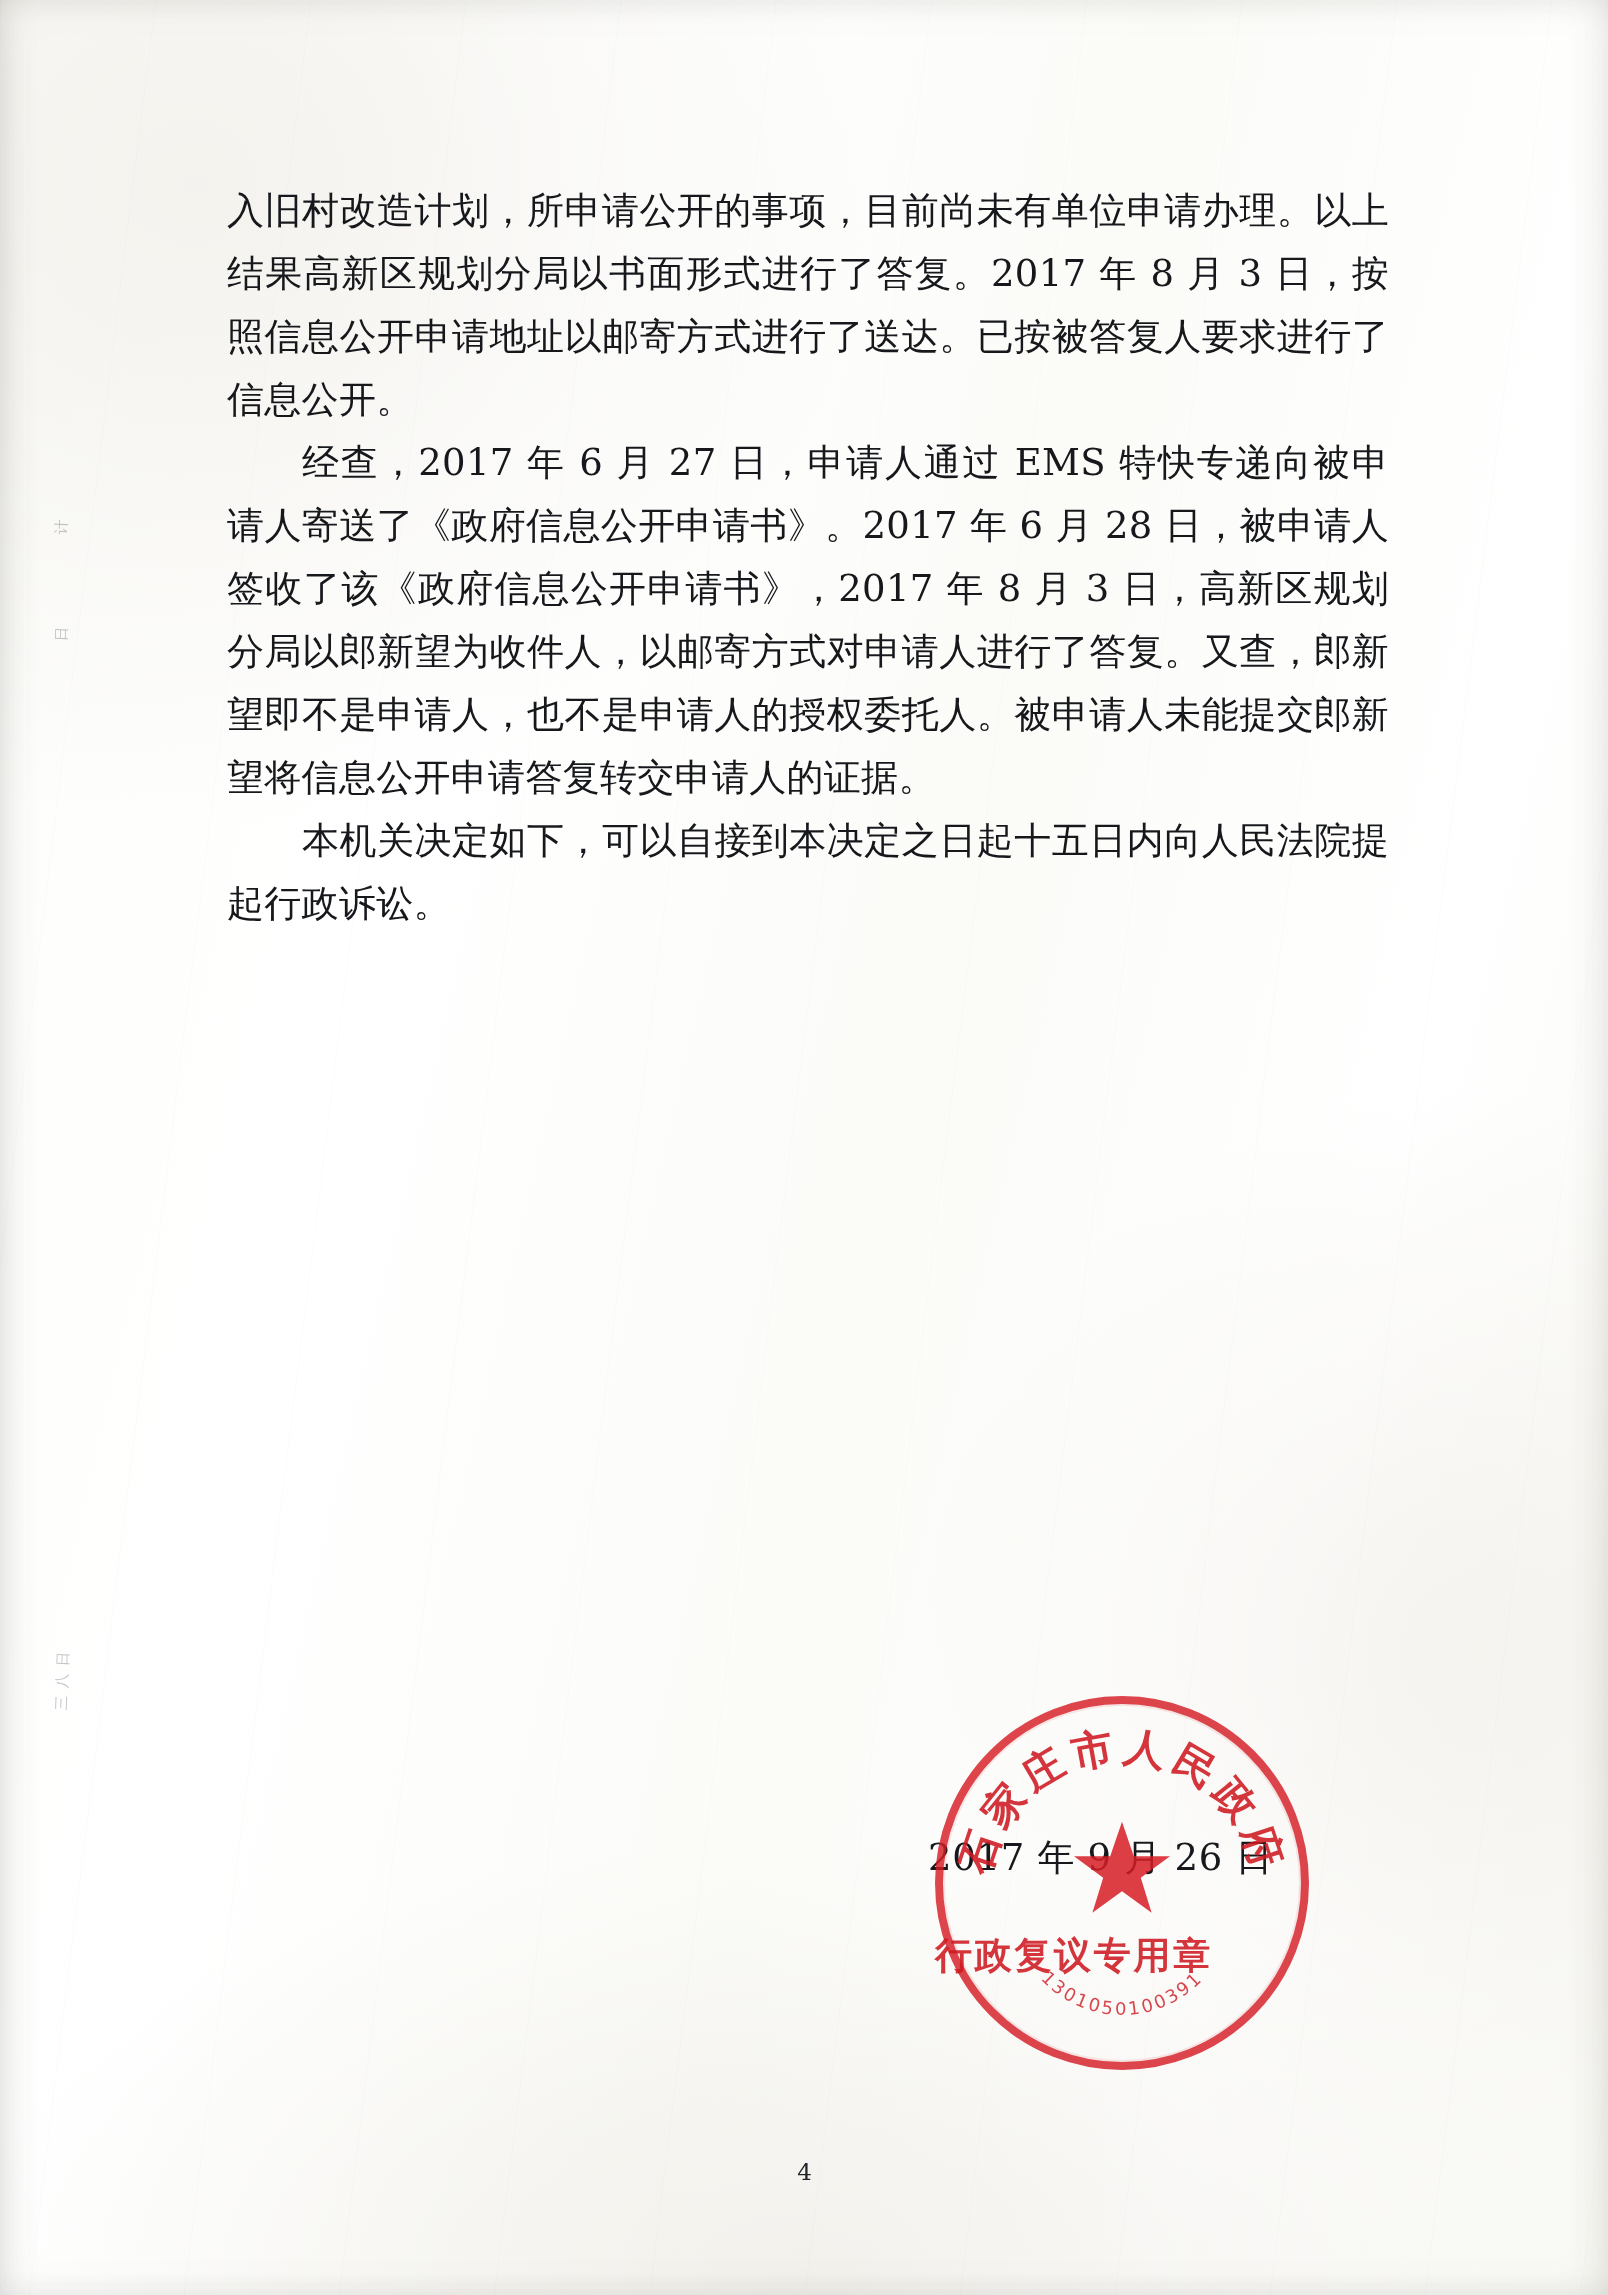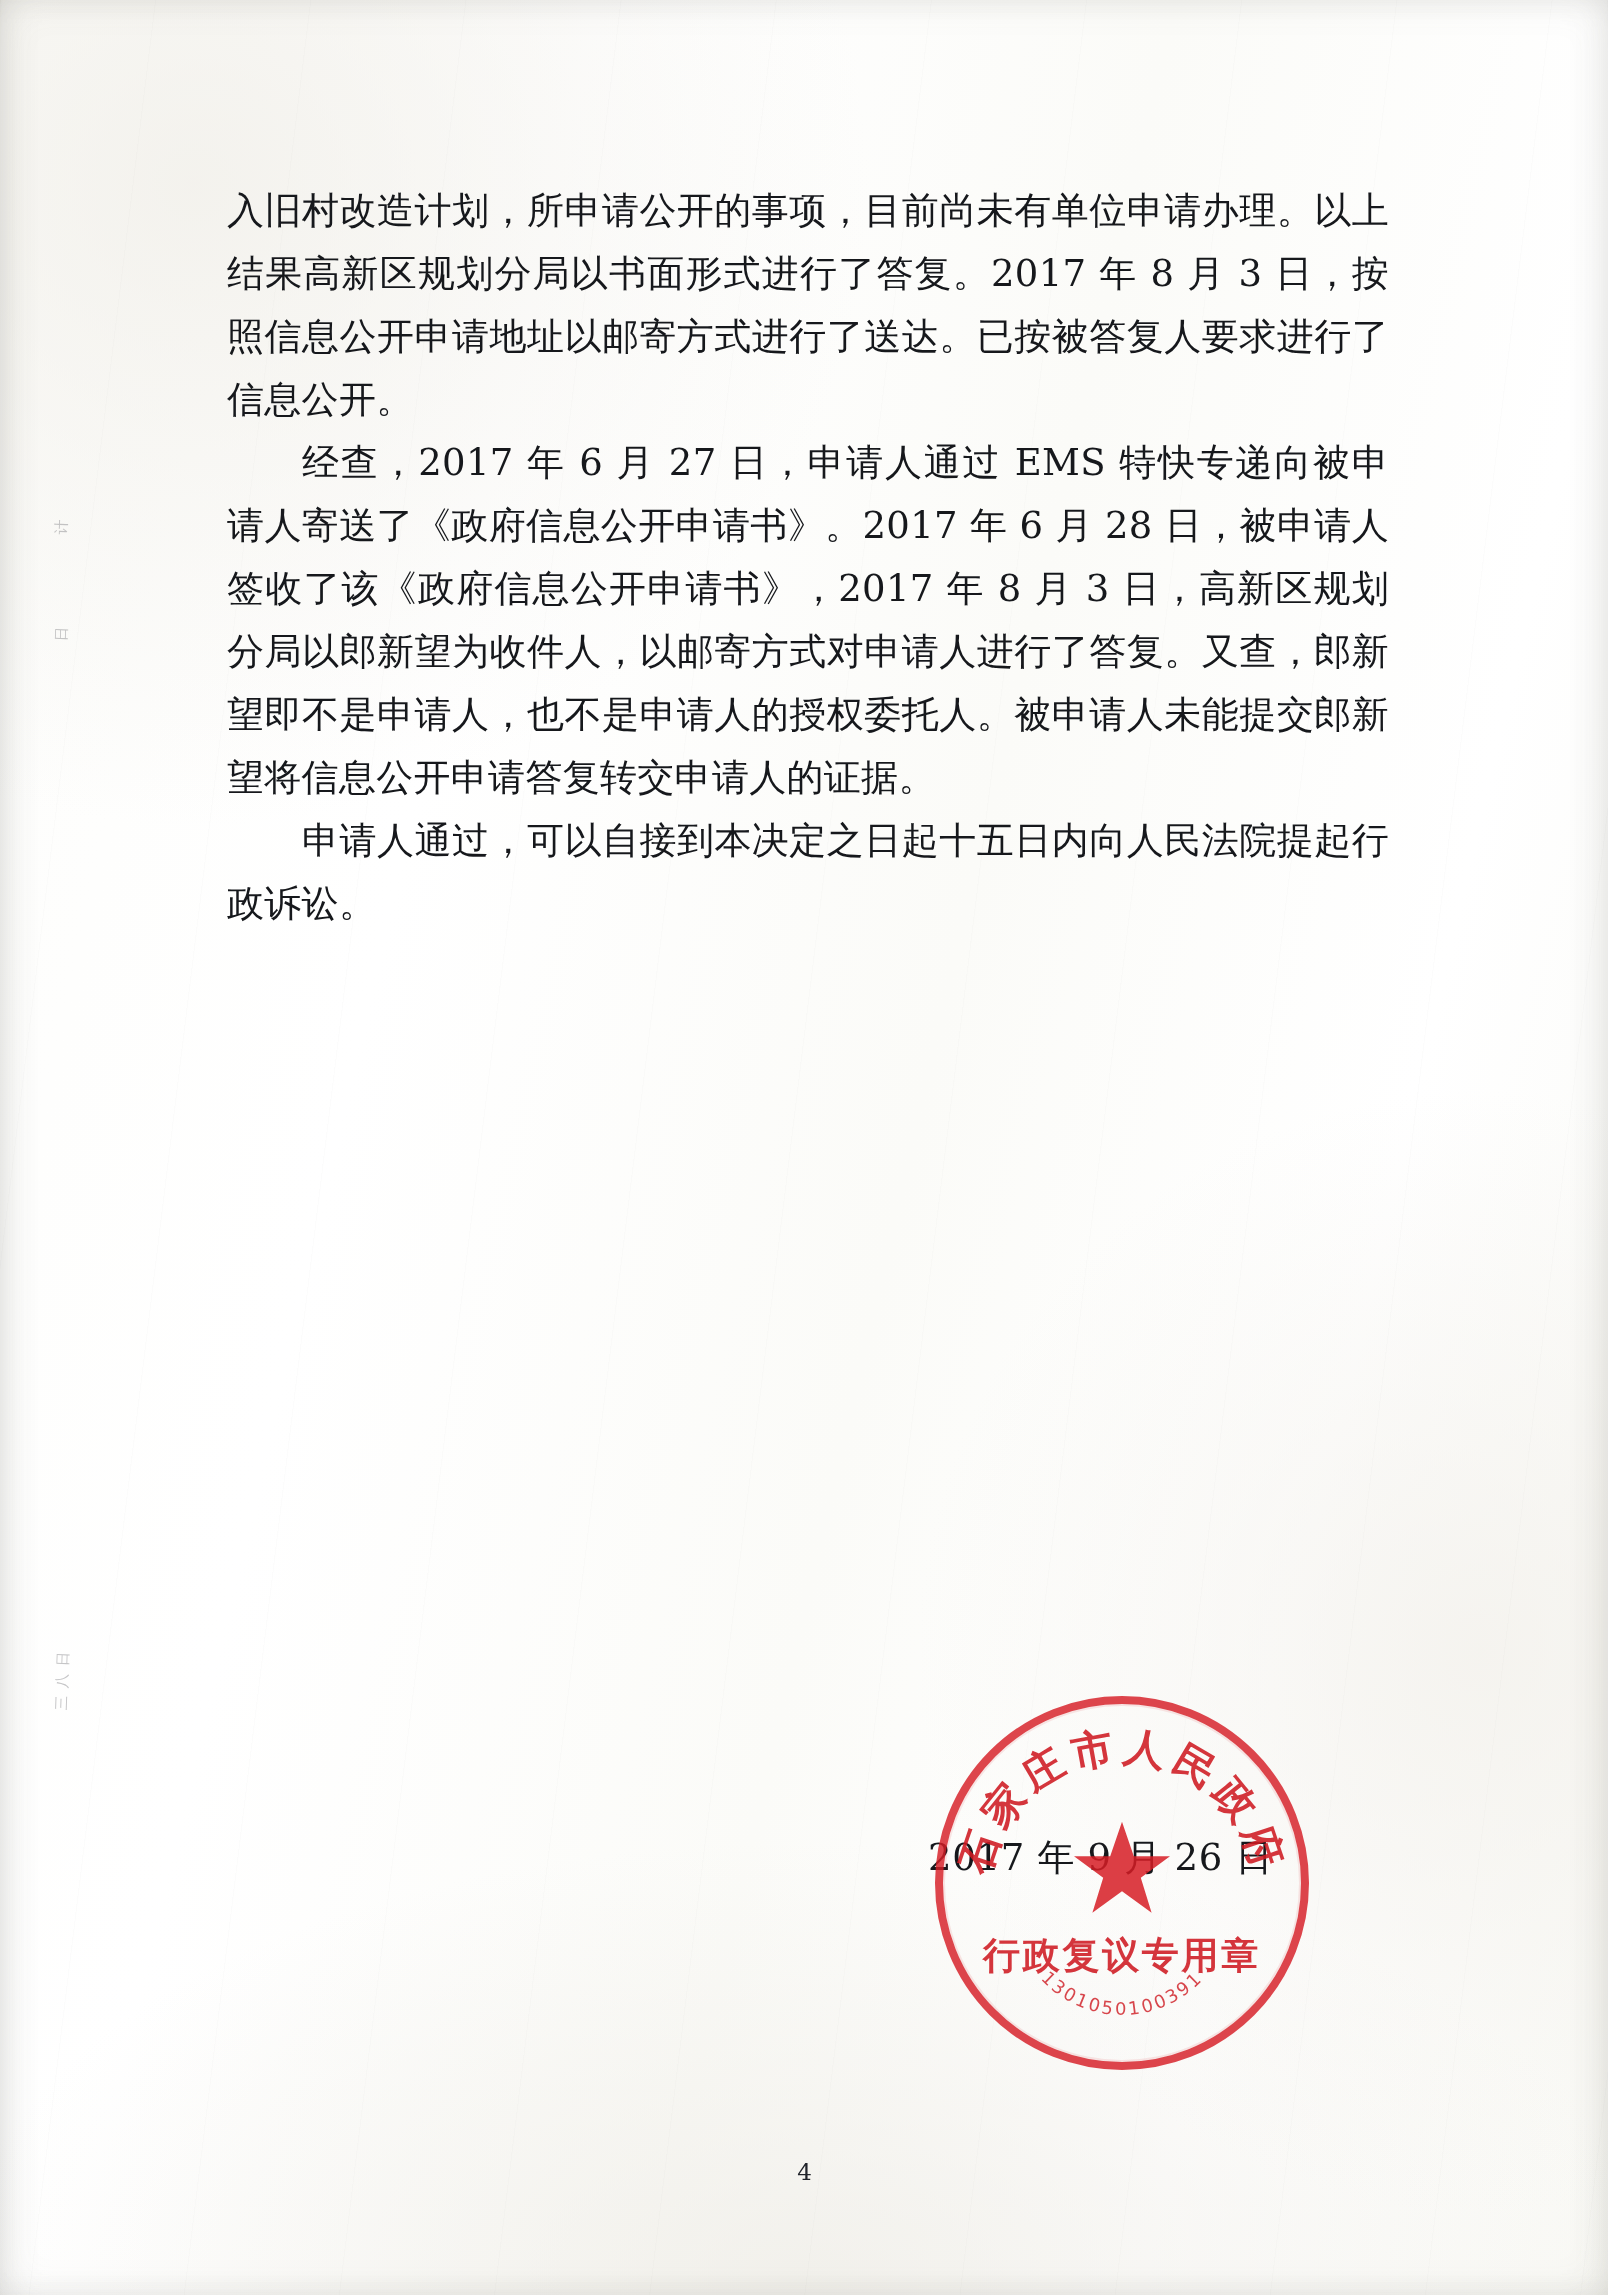--- a/index.html
+++ b/index.html
@@ -138,21 +138,20 @@
     font-family: "DejaVu Serif", "Liberation Serif", serif;
     font-size: 62px;
     font-weight: bold;
     letter-spacing: 10px;
   }
   .seal .bottom-text {
     position: absolute;
     left: 0;
     top: 235px;
     width: 374px;
-    text-align: center;
     color: rgba(206,25,33,0.88);
     font-size: 37px;
     font-weight: bold;
     letter-spacing: 2.7px;
     font-family: "DejaVu Serif", "Liberation Serif", serif;
   }
   .seal .code-text {
     position: absolute;
     left: 0;
     top: 0;
@@ -173,21 +172,21 @@
 
   <div class="paper-noise"></div>
 
   <div class="margin-mark" style="left:52px; top:534px;">计</div>
   <div class="margin-mark" style="left:52px; top:641px;">日</div>
   <div class="margin-mark" style="left:52px; top:1710px;">三 八 日</div>
 
   <div class="body-text">
     <p>入旧村改造计划，所申请公开的事项，目前尚未有单位申请办理。以上结果高新区规划分局以书面形式进行了答复。2017 年 8 月 3 日，按照信息公开申请地址以邮寄方式进行了送达。已按被答复人要求进行了信息公开。</p>
     <p class="indent">经查，2017 年 6 月 27 日，申请人通过 EMS 特快专递向被申请人寄送了《政府信息公开申请书》。2017 年 6 月 28 日，被申请人签收了该《政府信息公开申请书》，2017 年 8 月 3 日，高新区规划分局以郎新望为收件人，以邮寄方式对申请人进行了答复。又查，郎新望即不是申请人，也不是申请人的授权委托人。被申请人未能提交郎新望将信息公开申请答复转交申请人的证据。</p>
-    <p class="indent">申请人通过，可以自接到本决定之日起十五日内向人民法院提起行政诉讼。</p>
+    <p class="indent">本机关决定如下，可以自接到本决定之日起十五日内向人民法院提起行政诉讼。</p>
   </div>
 
   <div class="date-line">2017 年 9 月 26 日</div>
 
   <div class="seal">
     <div class="ring"></div>
     <svg class="arc-text" viewBox="0 0 560 560">
       <defs>
         <path id="arcPath" d="M 78 300 A 202 202 0 0 1 482 300"></path>
         <path id="codePath" d="M 132 395 A 172 172 0 0 0 428 395"></path>

